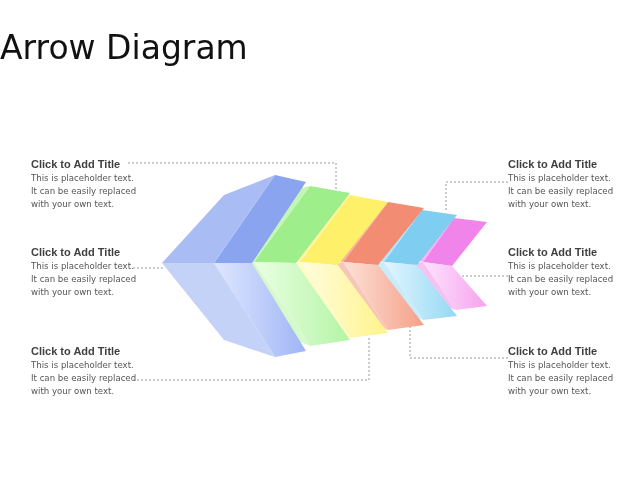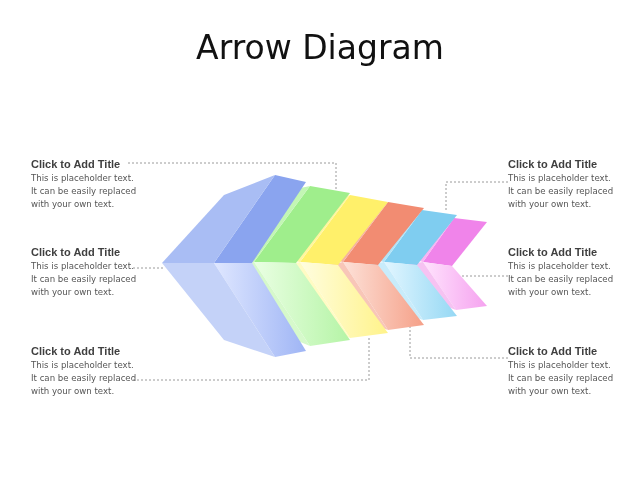--- a/index.html
+++ b/index.html
@@ -1,17 +1,17 @@
 <!DOCTYPE html>
 <html><head>
 <meta charset="utf-8">
 <style>
   html, body { margin: 0; padding: 0; }
   body { width: 640px; height: 480px; background: #ffffff; position: relative; overflow: hidden; font-family: "DejaVu Sans", "Liberation Sans", sans-serif; }
-  .title { position: absolute; left: 0; top: 28px; width: 640px; text-align: center; font-size: 33px; color: #111; font-family: "DejaVu Sans", sans-serif; letter-spacing: 0px; }
+  .title { position: absolute; left: 0; top: 28px; width: 640px; text-align: left; font-size: 33px; color: #111; font-family: "DejaVu Sans", sans-serif; letter-spacing: 0px; }
   .block { position: absolute; width: 120px; }
   .block .bt { font-size: 11px; font-weight: bold; color: #3f3f3f; line-height: 14px; white-space: nowrap; font-family: Liberation Sans, sans-serif; }
   .block .bd { font-size: 8.6px; color: #555; line-height: 12px; margin-top: 1px; white-space: nowrap; font-family: "DejaVu Sans", sans-serif; }
   svg.diag { position: absolute; left: 0; top: 0; }
 </style>
 </head>
 <body>
 
 <div class="title">Arrow Diagram</div>
 

